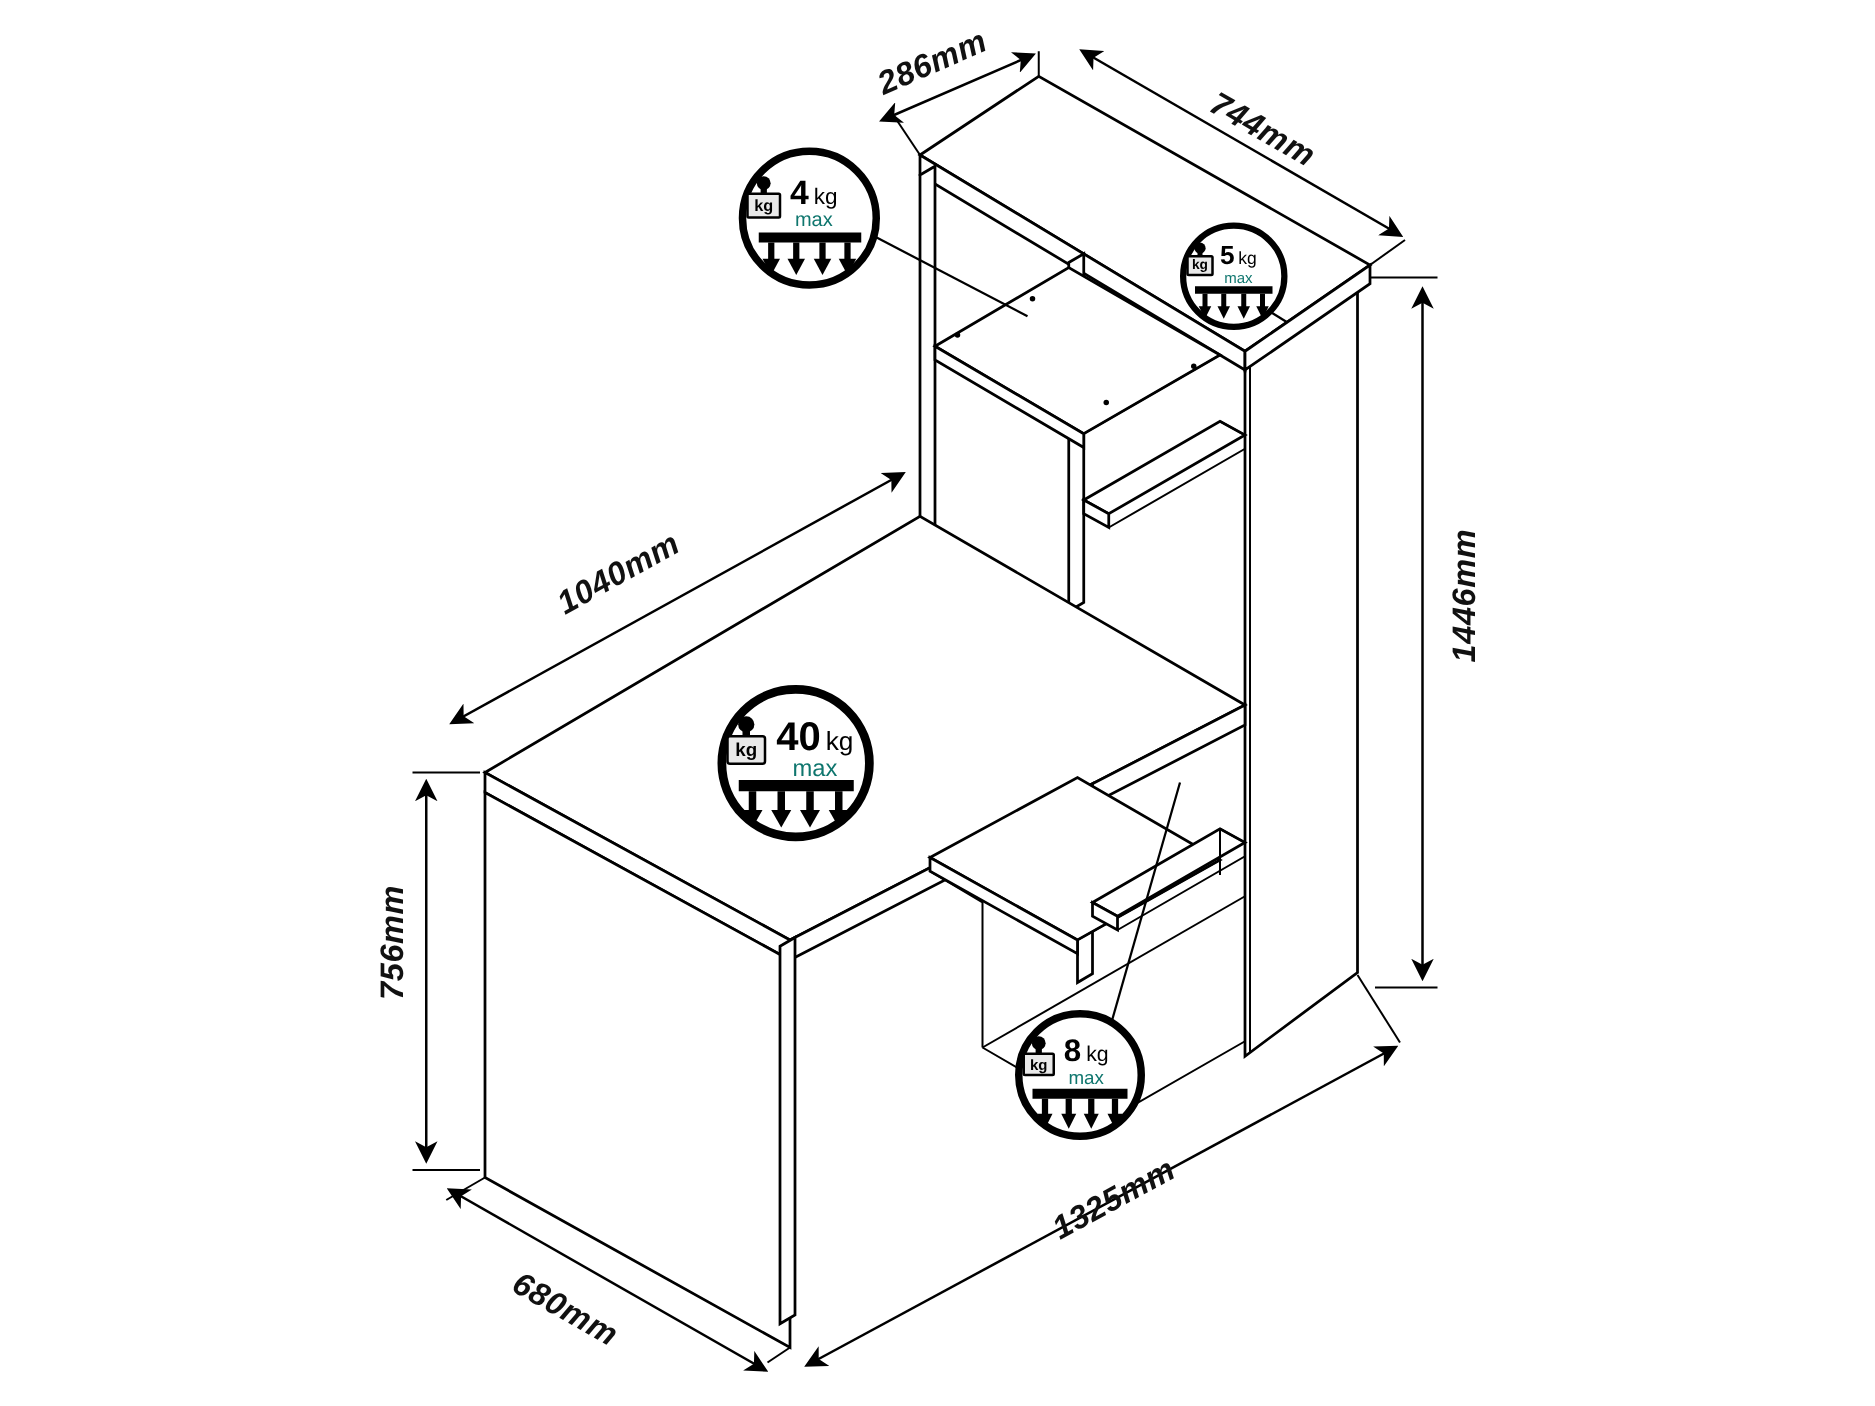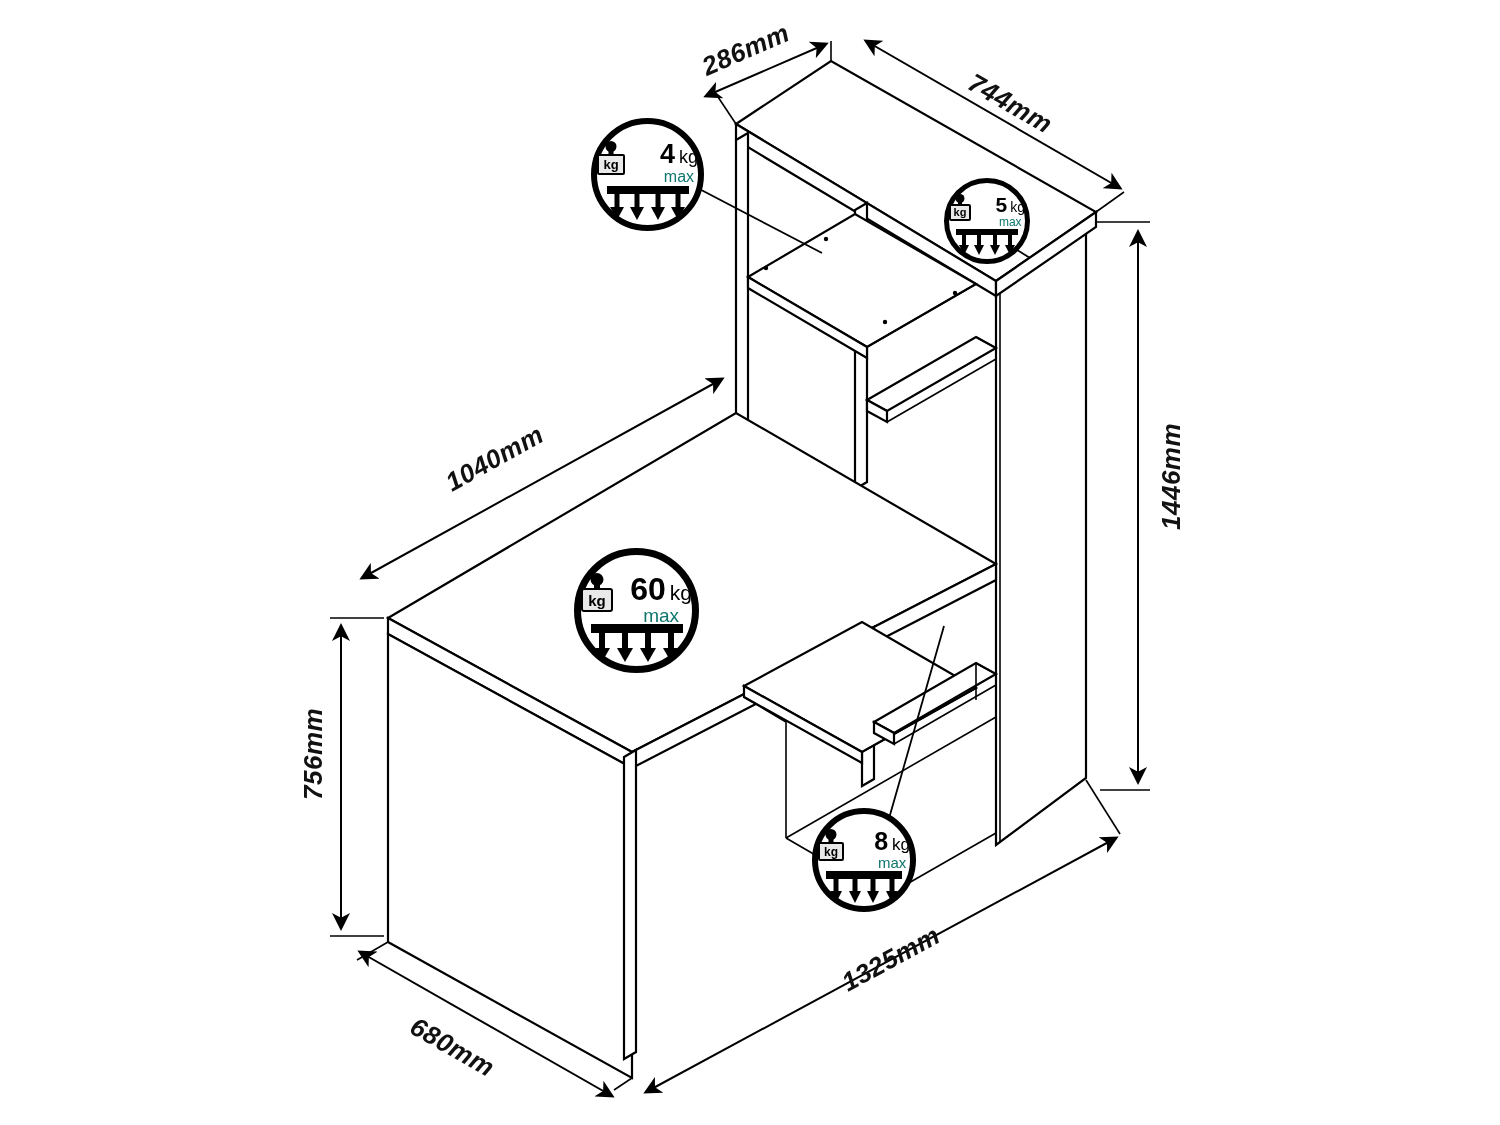--- a/index.html
+++ b/index.html
@@ -64,21 +64,21 @@
   }
   .badge-inner {
     position: relative;
     width: 100%;
     height: 100%;
   }
   .badge-top {
     position: absolute;
     display: flex;
     align-items: flex-start;
-    justify-content: space-between;
+    justify-content: flex-start;
     left: 0;
     right: 0;
   }
   .wt-icon {
     position: relative;
     flex: 0 0 auto;
   }
   .wt-handle {
     position: absolute;
     left: 50%;
@@ -388,21 +388,21 @@
       <div class="badge-top" style="top:18px; gap:8px;">
         <div class="wt-icon" style="width:32px; height:39px;">
           <div class="wt-handle" style="top:0; width:13px; height:13px;"></div>
           <div class="wt-neck" style="top:9px; width:6px; height:7px;"></div>
           <div class="wt-body" style="top:15px; width:32px; height:24px; border-radius:3px;">
             <span style="font-size:15px;">kg</span>
           </div>
         </div>
         <div class="badge-text">
           <div class="badge-num-row">
-            <span class="badge-num" style="font-size:32px;">60</span>
+            <span class="badge-num" style="font-size:32px;">40</span>
             <span class="badge-unit" style="font-size:21px; margin-left:4px;">kg</span>
           </div>
           <div class="badge-max" style="font-size:19px; margin-top:1px;">max</div>
         </div>
       </div>
       <div class="badge-bar" style="top:69px; width:92px; height:9px;"></div>
       <div class="badge-arrows" style="top:78px; width:86px;">
         <div class="dn-arrow" style="width:17px; height:29px;">
           <div class="dn-shaft" style="width:6px; height:17px;"></div>
           <div class="dn-head" style="top:15px; border-left-width:8px; border-right-width:8px; border-top-width:14px;"></div>

